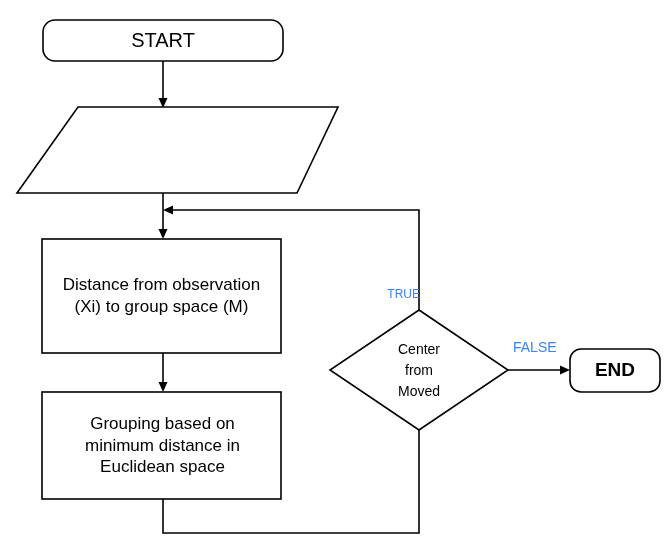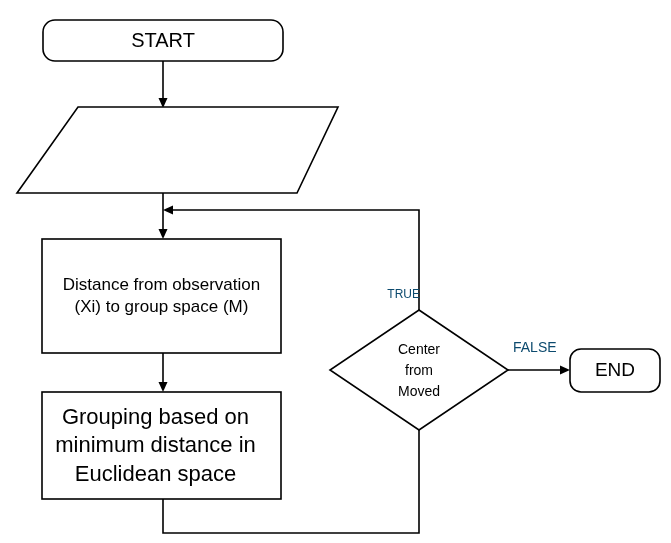--- a/index.html
+++ b/index.html
@@ -45,30 +45,30 @@
     text-align: center;
     line-height: 1.28;
     white-space: pre-line;
     display: flex;
     align-items: center;
     justify-content: center;
     pointer-events: none;
   }
   .edge-label {
     position: absolute;
-    color: #0c4a6e;
+    color: #3b82f6;
     text-align: center;
     white-space: nowrap;
   }
   .t-start  { left: 43px;  top: 20px;  width: 240px; height: 41px;  font-size: 20px; }
   .t-input  { left: 48px;  top: 107px; width: 260px; height: 86px;  font-size: 17px; }
   .t-proc1  { left: 42px;  top: 239px; width: 239px; height: 114px; font-size: 17px; }
-  .t-proc2  { left: 36px;  top: 392px; width: 239px; height: 107px; font-size: 22px; }
+  .t-proc2  { left: 43px;  top: 392px; width: 239px; height: 107px; font-size: 17px; }
   .t-dec    { left: 369px; top: 334px; width: 100px; height: 72px;  font-size: 14px; line-height: 1.5; }
-  .t-end    { left: 570px; top: 349px; width: 90px;  height: 43px;  font-size: 19px; }
+  .t-end    { left: 570px; top: 349px; width: 90px;  height: 43px;  font-size: 19px; font-weight: bold; }
   .l-true   { left: 380px; top: 287px; width: 40px;  font-size: 12px; text-align: right; }
   .l-false  { left: 513px; top: 339px; width: 50px;  font-size: 14px; text-align: left; }
 </style>
 </head>
 <body>
 
 <div id="flowchart-canvas">
 
   <svg id="flowchart-svg" viewBox="0 0 671 543">
 

